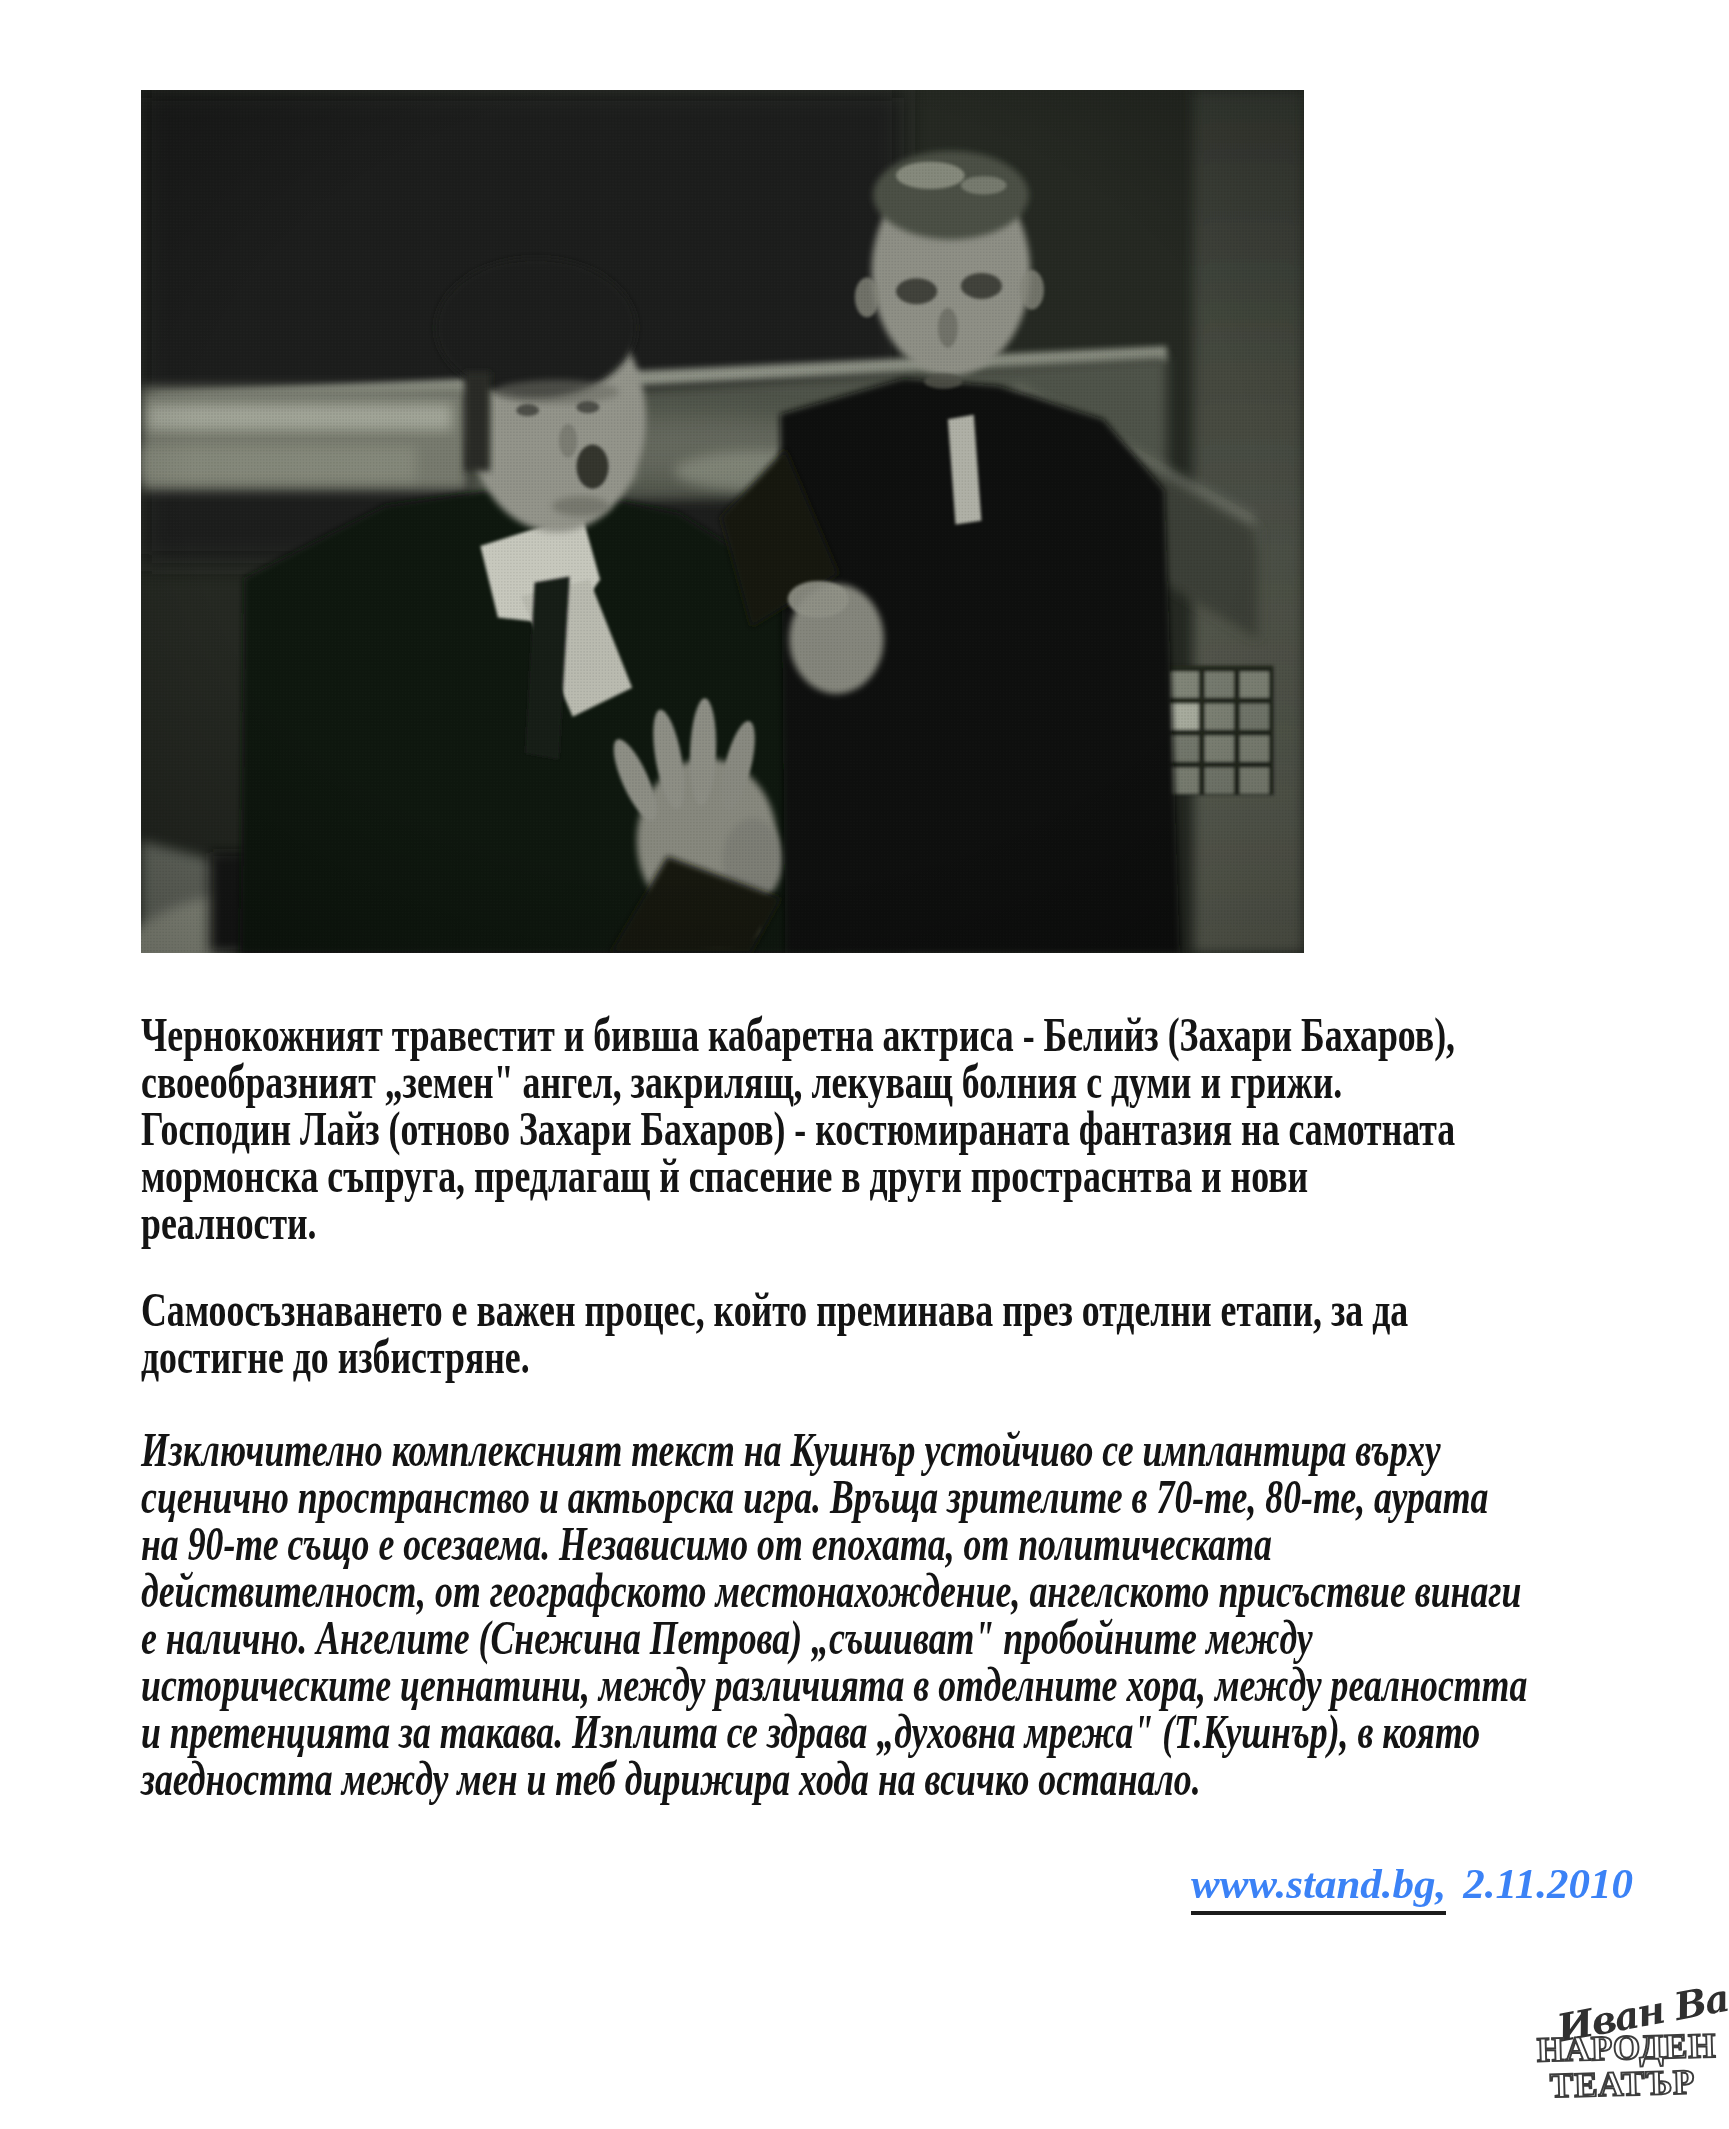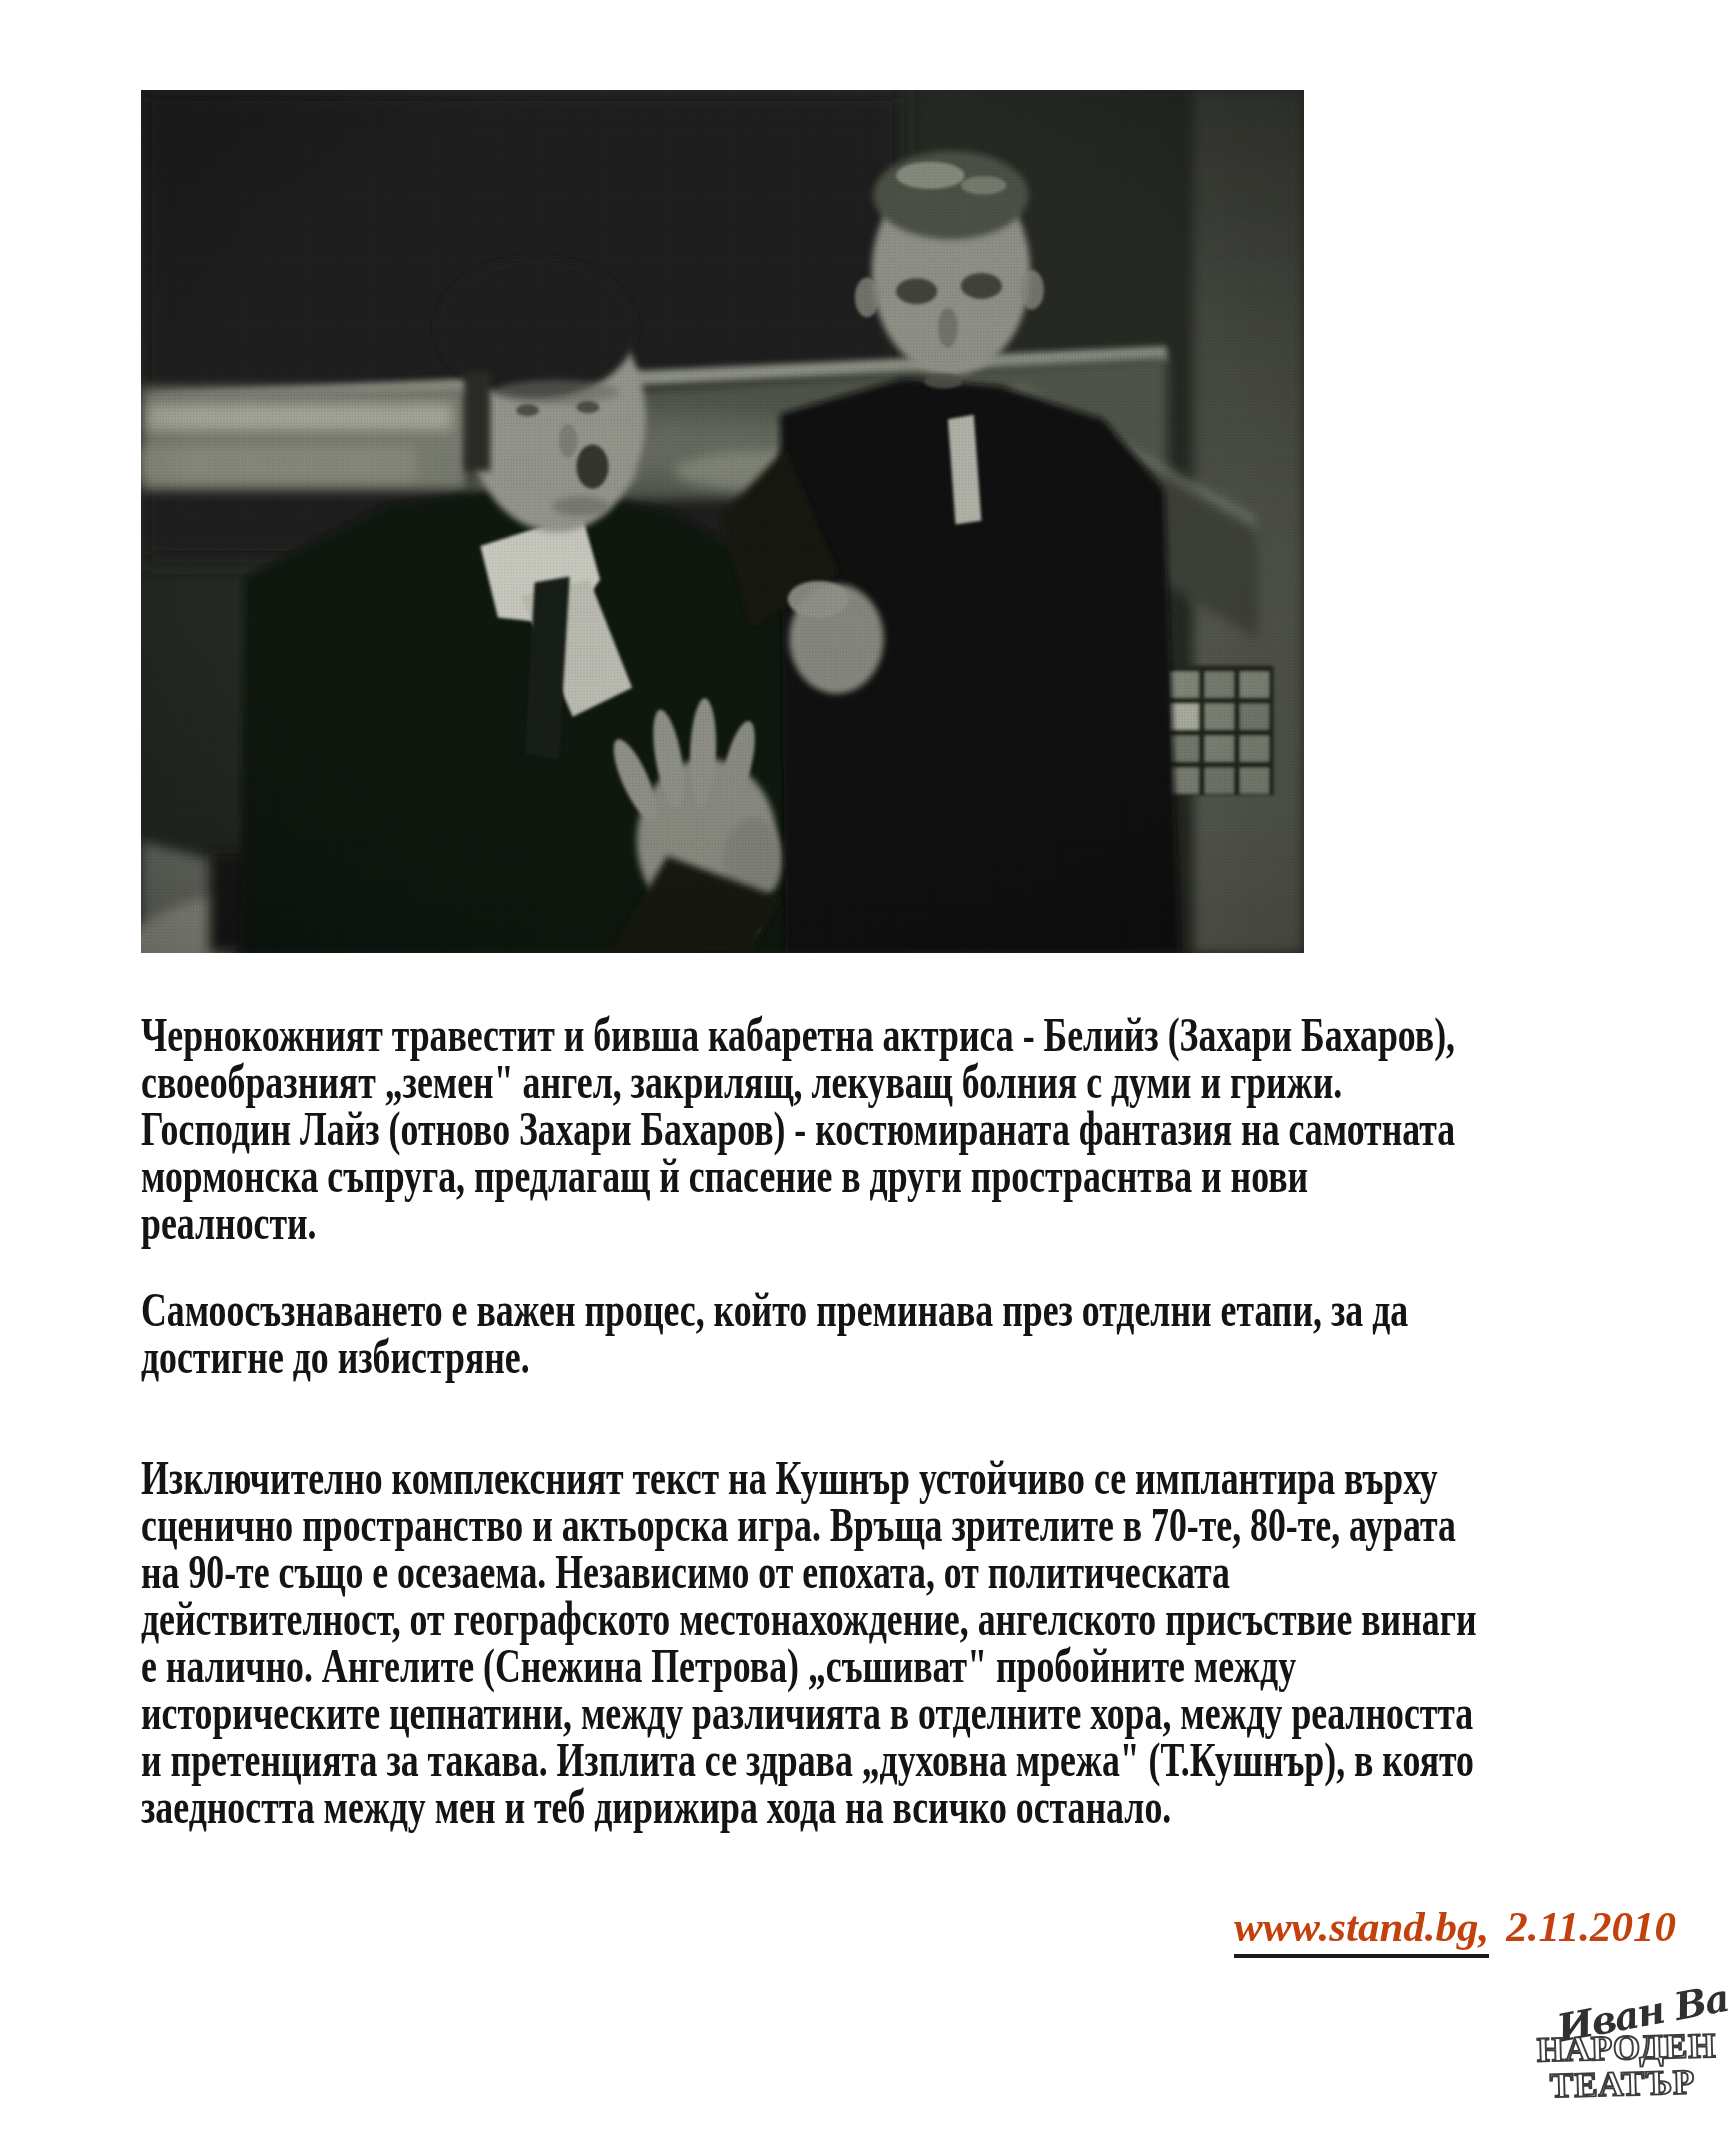--- a/index.html
+++ b/index.html
@@ -16,35 +16,35 @@
     width:1163px;height:863px;
     background:#252822;
   }
   .photo svg{display:block;width:100%;height:100%;}
   .body-text{
     position:absolute;left:141px;top:1011px;width:1525px;
   }
   .para{margin:0;padding:0;}
   .para.p2{margin-top:43px;}
   .para.p3{margin-top:40px;}
-  .para.p4{margin-top:74px;}
+  .para.p4{margin-top:46px;font-style:italic;}
   .line{
     white-space:nowrap;
     font-weight:bold;
     font-size:49px;
     line-height:47px;
     letter-spacing:0px;
     transform:scaleX(0.73);
     transform-origin:0 50%;
     color:#141414;
   }
   .footer{
-    position:absolute;left:1191px;top:1902px;
+    position:absolute;left:1191px;top:1859px;
     font-size:43px;font-weight:bold;font-style:italic;
-    white-space:nowrap;color:#c2410c;margin-left:43px;
+    white-space:nowrap;color:#3b82f6;
   }
   .footer .u{
     border-bottom:4.6px solid #1c1c1c;
     padding-bottom:3.8px;
   }
   .footer .date{margin-left:17px;}
   .stamp{
     position:absolute;left:1537px;top:1990px;width:198px;height:130px;
     transform:rotate(-1.5deg);
   }

